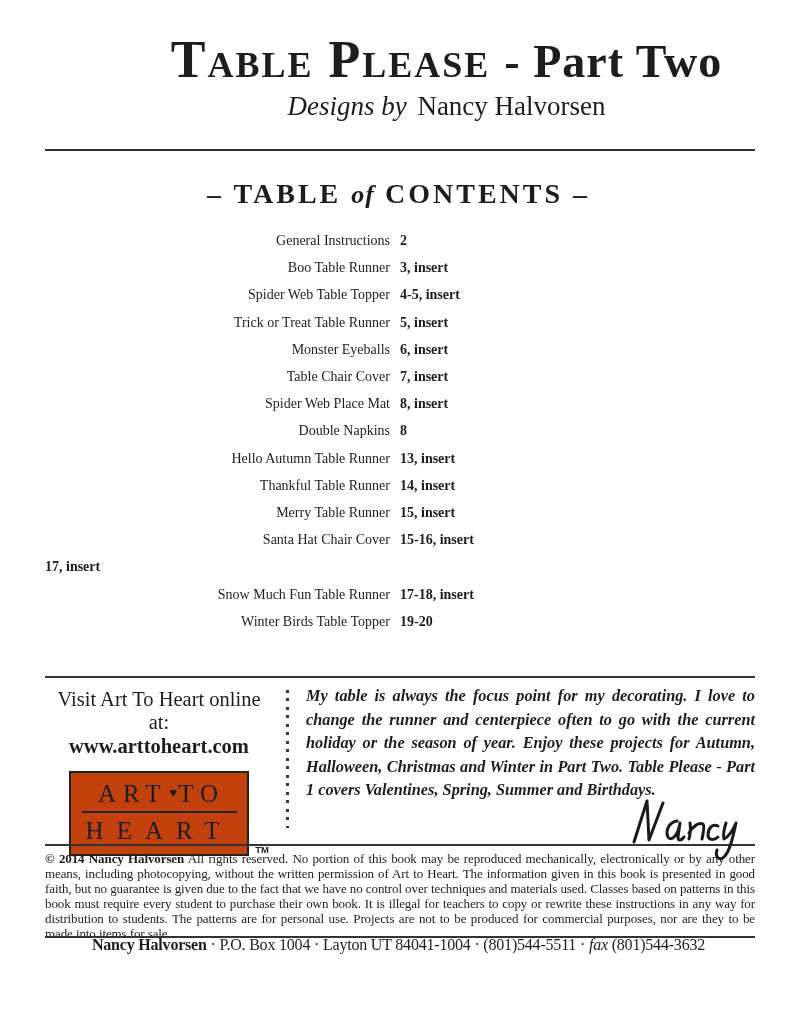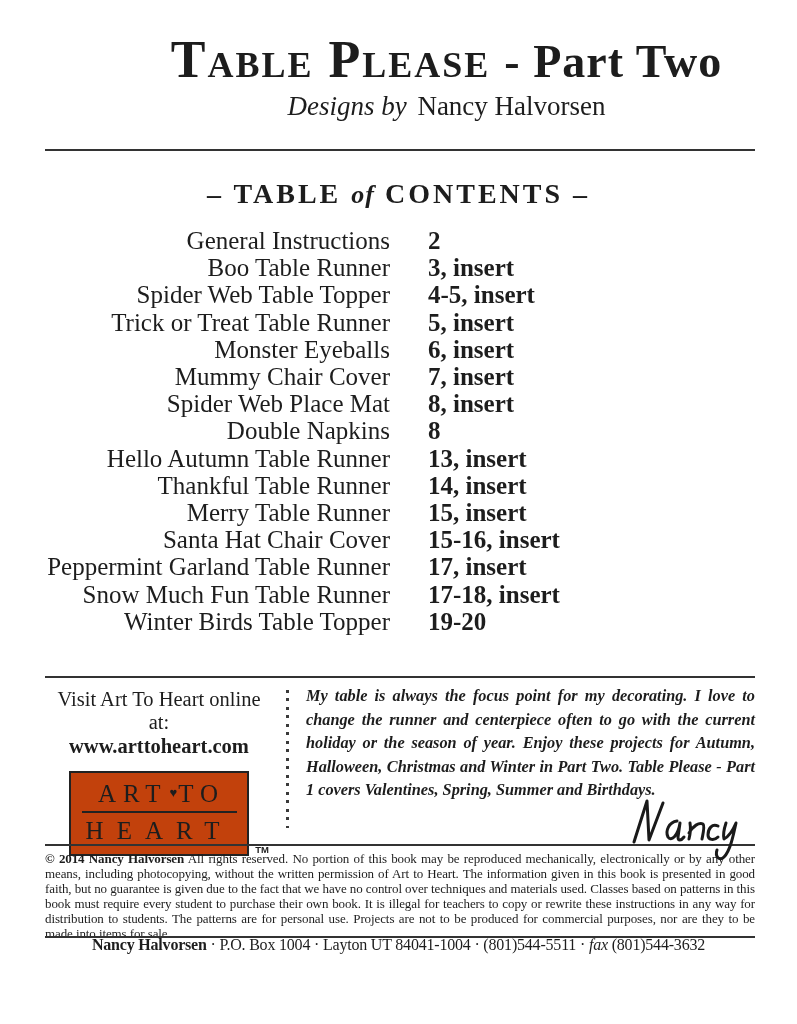--- a/index.html
+++ b/index.html
@@ -29,22 +29,22 @@
 
   
   .toc-heading {
     position: absolute; top: 178px; left: 0; width: 100%;
     text-align: center; font-size: 28px; font-weight: bold; letter-spacing: 3px;
     white-space: nowrap;
   }
   .toc-heading .of { font-style: italic; letter-spacing: 1px; font-size: 26px; }
   .toc-list { position: absolute; top: 227px; left: 45px; right: 42px; }
   .toc-row {
-    display: grid; grid-template-columns: 345px 1fr; column-gap: 38px;
-    line-height: 27.2px; font-size: 25px;
+    display: grid; grid-template-columns: 345px 1fr; column-gap: 10px;
+    line-height: 27.2px; font-size: 14px;
   }
   .toc-name  { text-align: right; }
   .toc-pages { text-align: left; font-weight: bold; }
 
   
   .promo { position: absolute; top: 684px; left: 45px; right: 42px; height: 152px; display: flex; }
   .promo-left { width: 228px; text-align: center; padding-top: 4px; flex: 0 0 auto; }
   .visit-label { font-size: 20.5px; }
   .website { font-size: 20.5px; font-weight: bold; margin-top: 1px; cursor: pointer; }
   .logo-wrap { position: relative; display: inline-block; margin-top: 13px; }
@@ -126,21 +126,21 @@
     </div>
       <div class="toc-row">
       <div class="toc-name">Trick or Treat Table Runner</div>
       <div class="toc-pages">5, insert</div>
     </div>
       <div class="toc-row">
       <div class="toc-name">Monster Eyeballs</div>
       <div class="toc-pages">6, insert</div>
     </div>
       <div class="toc-row">
-      <div class="toc-name">Mummy Chair Cover</div>
+      <div class="toc-name">Table Chair Cover</div>
       <div class="toc-pages">7, insert</div>
     </div>
       <div class="toc-row">
       <div class="toc-name">Spider Web Place Mat</div>
       <div class="toc-pages">8, insert</div>
     </div>
       <div class="toc-row">
       <div class="toc-name">Double Napkins</div>
       <div class="toc-pages">8</div>
     </div>
@@ -154,21 +154,20 @@
     </div>
       <div class="toc-row">
       <div class="toc-name">Merry Table Runner</div>
       <div class="toc-pages">15, insert</div>
     </div>
       <div class="toc-row">
       <div class="toc-name">Santa Hat Chair Cover</div>
       <div class="toc-pages">15-16, insert</div>
     </div>
       <div class="toc-row">
-      <div class="toc-name">Peppermint Garland Table Runner</div>
       <div class="toc-pages">17, insert</div>
     </div>
       <div class="toc-row">
       <div class="toc-name">Snow Much Fun Table Runner</div>
       <div class="toc-pages">17-18, insert</div>
     </div>
       <div class="toc-row">
       <div class="toc-name">Winter Birds Table Topper</div>
       <div class="toc-pages">19-20</div>
     </div>

